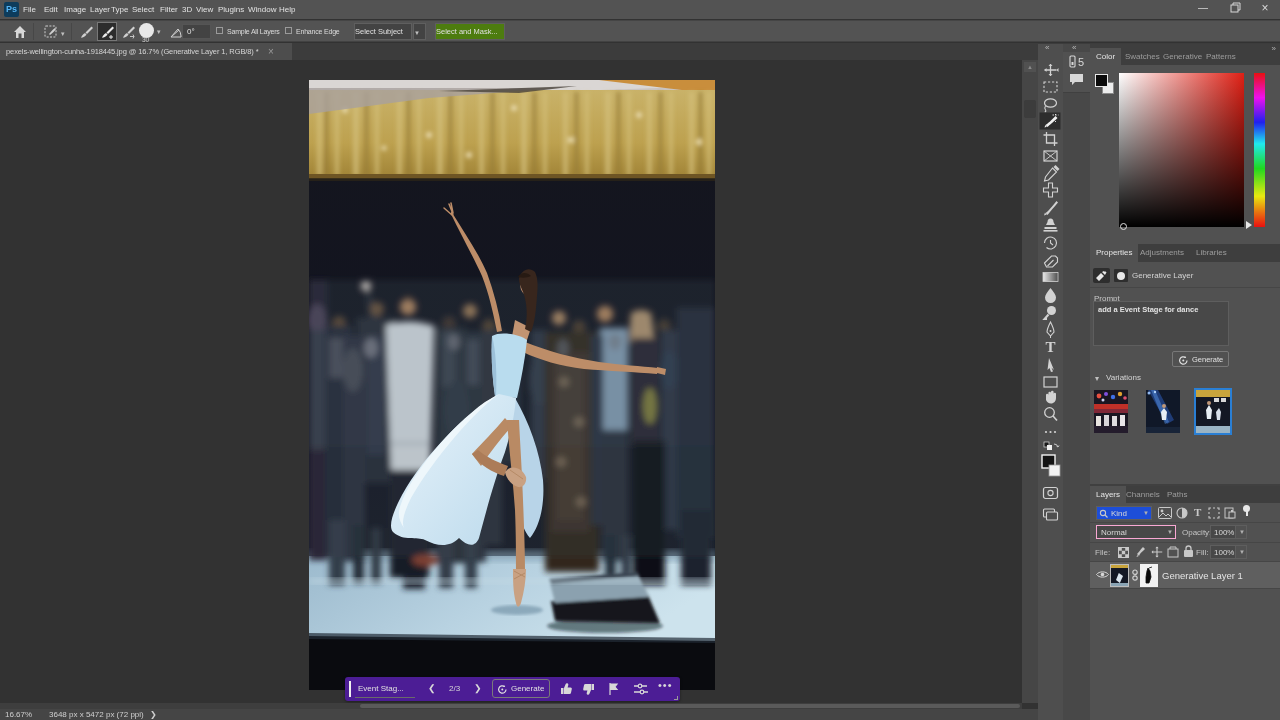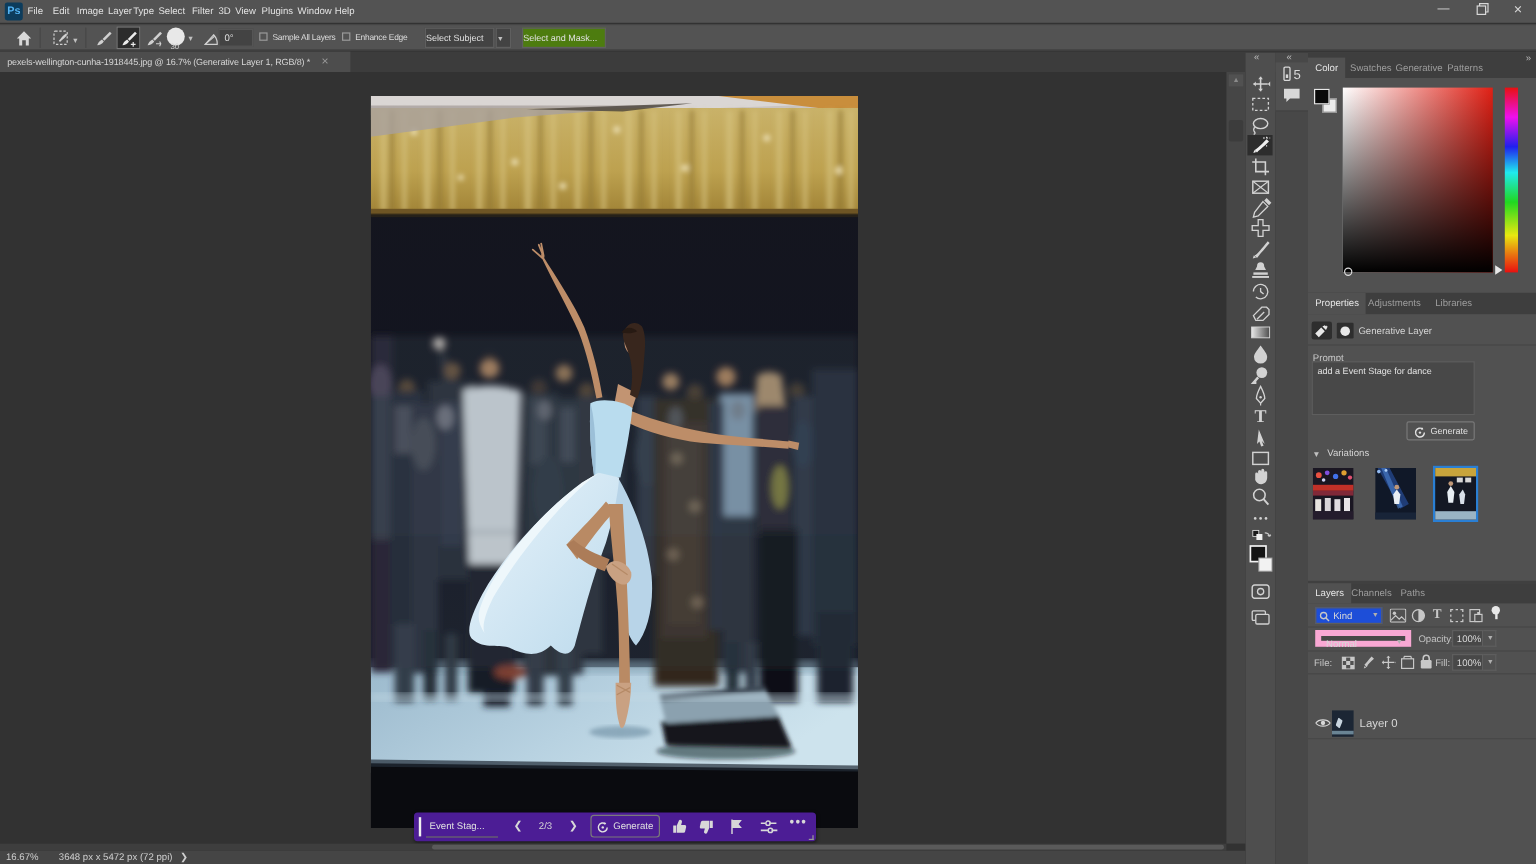--- a/index.html
+++ b/index.html
@@ -561,21 +561,21 @@
           <path d="M1 8 L6 3 L9 6 L4 11 Z M7 2 l2 -1 2 2 -1 2 Z" fill="#e8e8e8"></path>
           <path d="M10.5 1 l0.4 1 1 0.4 -1 0.4 -0.4 1 -0.4 -1 -1 -0.4 1 -0.4 Z" fill="#e8e8e8"></path>
         </svg>
       </div>
       <div class="abs" style="left:24px;top:7px;width:14px;height:13px;background:#2e2e2e;border-radius:1px">
         <div style="position:absolute;left:3px;top:2.5px;width:8px;height:8px;border-radius:50%;background:#e8e8e8"></div>
       </div>
       <span class="abs" style="left:42px;top:9px;font-size:8px;color:#d4d4d4">Generative Layer</span>
       <div class="abs" style="left:0px;top:25px;width:190px;height:1px;background:#464646"></div>
       <span class="abs" style="left:4px;top:32px;font-size:8px;color:#c8c8c8">Prompt</span>
-      <div class="abs" style="left:3px;top:39px;width:136px;height:45px;background:#484848;border:1px solid #5e5e5e;font-size:7.5px;color:#e2e2e2;padding:3px 4px;">add a Event Stage for dance</div>
+      <div class="abs" style="left:3px;top:39px;width:136px;height:45px;background:#484848;border:1px solid #5e5e5e;font-size:7.5px;color:#e2e2e2;padding:3px 4px;font-weight:bold;">add a Event Stage for dance</div>
       <div class="abs" style="left:82px;top:89px;width:57px;height:16px;background:#515151;border:1px solid #787878;border-radius:2px;">
         <svg style="position:absolute;left:5px;top:2.5px" width="11" height="11" viewBox="0 0 11 11">
           <path d="M9 5.5 a3.7 3.7 0 1 1 -1.4 -2.9" fill="none" stroke="#e0e0e0" stroke-width="1.2"></path>
           <path d="M7 1 l1.2 1.7 -2 0.4 Z" fill="#e0e0e0"></path>
           <circle cx="5.3" cy="5.5" r="1" fill="#e0e0e0"></circle>
         </svg>
         <span style="position:absolute;left:19px;top:3px;font-size:7.5px;color:#e0e0e0">Generate</span>
       </div>
       <span class="abs" style="left:5px;top:112px;font-size:8px;color:#c0c0c0">▾</span>
       <span class="abs" style="left:16px;top:111px;font-size:8px;color:#d4d4d4">Variations</span>
@@ -650,21 +650,21 @@
         </svg>
       <svg class="abs" style="left:134px;top:4px" width="12" height="12" viewBox="0 0 12 12">
           <rect x="1" y="1" width="8" height="10" fill="none" stroke="#c8c8c8"></rect>
           <rect x="5" y="5" width="6" height="6" fill="#515151" stroke="#c8c8c8"></rect>
           <rect x="7" y="3" width="2" height="2" fill="#c8c8c8"></rect>
         </svg>
       <div class="abs" style="left:153px;top:2px;width:7px;height:7px;border-radius:50%;background:#e8e8e8"></div>
       <div class="abs" style="left:156px;top:8px;width:1.5px;height:5px;background:#e8e8e8"></div>
       <div class="abs" style="left:0px;top:19px;width:190px;height:1px;background:#464646"></div>
 
-      <div class="abs" style="left:6px;top:22px;width:80px;height:14px;background:#484848;border:5px solid #f9a8d4">
+      <div class="abs" style="left:6px;top:22px;width:80px;height:14px;background:#484848;border:1px solid #f9a8d4">
         <span style="position:absolute;left:4px;top:2px;font-size:8px;color:#d8d8d8">Normal</span>
         <span style="position:absolute;right:2px;top:3px;font-size:6px;color:#b0b0b0">▼</span>
       </div>
       <span class="abs" style="left:92px;top:25px;font-size:8px;color:#c4c4c4">Opacity:</span>
       <div class="abs" style="left:120px;top:22px;width:26px;height:14px;background:#484848;border:1px solid #5e5e5e">
         <span style="position:absolute;left:3px;top:2px;font-size:8px;color:#d8d8d8">100%</span>
       </div>
       <div class="abs" style="left:146px;top:22px;width:11px;height:14px;border:1px solid #5e5e5e;border-left:none">
         <span style="position:absolute;left:3px;top:3px;font-size:6px;color:#b0b0b0">▼</span>
       </div>
@@ -694,32 +694,42 @@
         </svg>
       <span class="abs" style="left:106px;top:45px;font-size:8px;color:#c4c4c4">Fill:</span>
       <div class="abs" style="left:120px;top:42px;width:26px;height:14px;background:#484848;border:1px solid #5e5e5e">
         <span style="position:absolute;left:3px;top:2px;font-size:8px;color:#d8d8d8">100%</span>
       </div>
       <div class="abs" style="left:146px;top:42px;width:11px;height:14px;border:1px solid #5e5e5e;border-left:none">
         <span style="position:absolute;left:3px;top:3px;font-size:6px;color:#b0b0b0">▼</span>
       </div>
       <div class="abs" style="left:0px;top:58px;width:190px;height:1px;background:#464646"></div>
 
-
-      <div class="abs" style="left:0px;top:87px;width:190px;height:26px;background:#515151;border-bottom:1px solid #484848">
+      <div class="abs" style="left:0px;top:59px;width:190px;height:27px;background:#5f5f5f;border-bottom:1px solid #464646">
         <svg style="position:absolute;left:6px;top:8px" width="13" height="9" viewBox="0 0 13 9">
             <path d="M0.5 4.5 C3 1 10 1 12.5 4.5 C10 8 3 8 0.5 4.5 Z" fill="none" stroke="#d8d8d8" stroke-width="1"></path>
             <circle cx="6.5" cy="4.5" r="1.8" fill="#d8d8d8"></circle>
           </svg>
-        <div style="position:absolute;left:20px;top:2px;width:18px;height:22px;background:#1c2634">
-          <div style="position:absolute;left:3px;top:6px;width:6px;height:9px;background:#c8d4de;clip-path:polygon(40% 0,100% 30%,55% 100%,0 70%)"></div>
-          <div style="position:absolute;left:0;top:17px;width:18px;height:3px;background:#6a8494"></div>
+        <div style="position:absolute;left:20px;top:2px;width:19px;height:23px;border:1px solid #bcbcbc;background:#141824">
+          <div style="position:absolute;left:0;top:0;width:17px;height:3px;background:#c8a43c"></div>
+          <div style="position:absolute;left:5px;top:8px;width:7px;height:10px;background:#dce6ee;clip-path:polygon(40% 0,100% 30%,55% 100%,0 70%)"></div>
+          <div style="position:absolute;left:0;top:18px;width:17px;height:3px;background:#8aa4b4"></div>
         </div>
-        <span style="position:absolute;left:43px;top:8px;font-size:9.5px;color:#d8d8d8">Layer 0</span>
-      </div>
+        <svg style="position:absolute;left:41px;top:7px" width="8" height="13" viewBox="0 0 8 13">
+            <circle cx="4" cy="3.2" r="2.2" fill="none" stroke="#d0d0d0" stroke-width="1.2"></circle>
+            <circle cx="4" cy="9" r="2.2" fill="none" stroke="#d0d0d0" stroke-width="1.2"></circle>
+          </svg>
+        <div style="position:absolute;left:50px;top:2px;width:18px;height:23px;background:#f2f2f2">
+          <svg width="18" height="23" viewBox="0 0 18 23">
+              <path d="M8 4 l2 3 1 6 -2 6 h-3 l0 -6 1 -6 Z M9 4 l3 -1" fill="#0a0a0a" stroke="#0a0a0a" stroke-width="0.8"></path>
+            </svg>
+        </div>
+        <span style="position:absolute;left:72px;top:8px;font-size:9.5px;color:#e4e4e4">Generative Layer 1</span>
+      </div>
+
     </div>
   </div>
 
   <div class="abs" id="hscroll">
       <div style="position:absolute;left:360px;top:1px;width:660px;height:4px;background:#5a5a5a;border-radius:2px;"></div>
     </div>
   <div class="abs" id="statusbar">
     <span style="position:absolute;left:5px;top:1px;">16.67%</span>
     <span style="position:absolute;left:49px;top:1px;">3648 px x 5472 px (72 ppi)</span>
     <span style="position:absolute;left:150px;top:1px;">❯</span>

